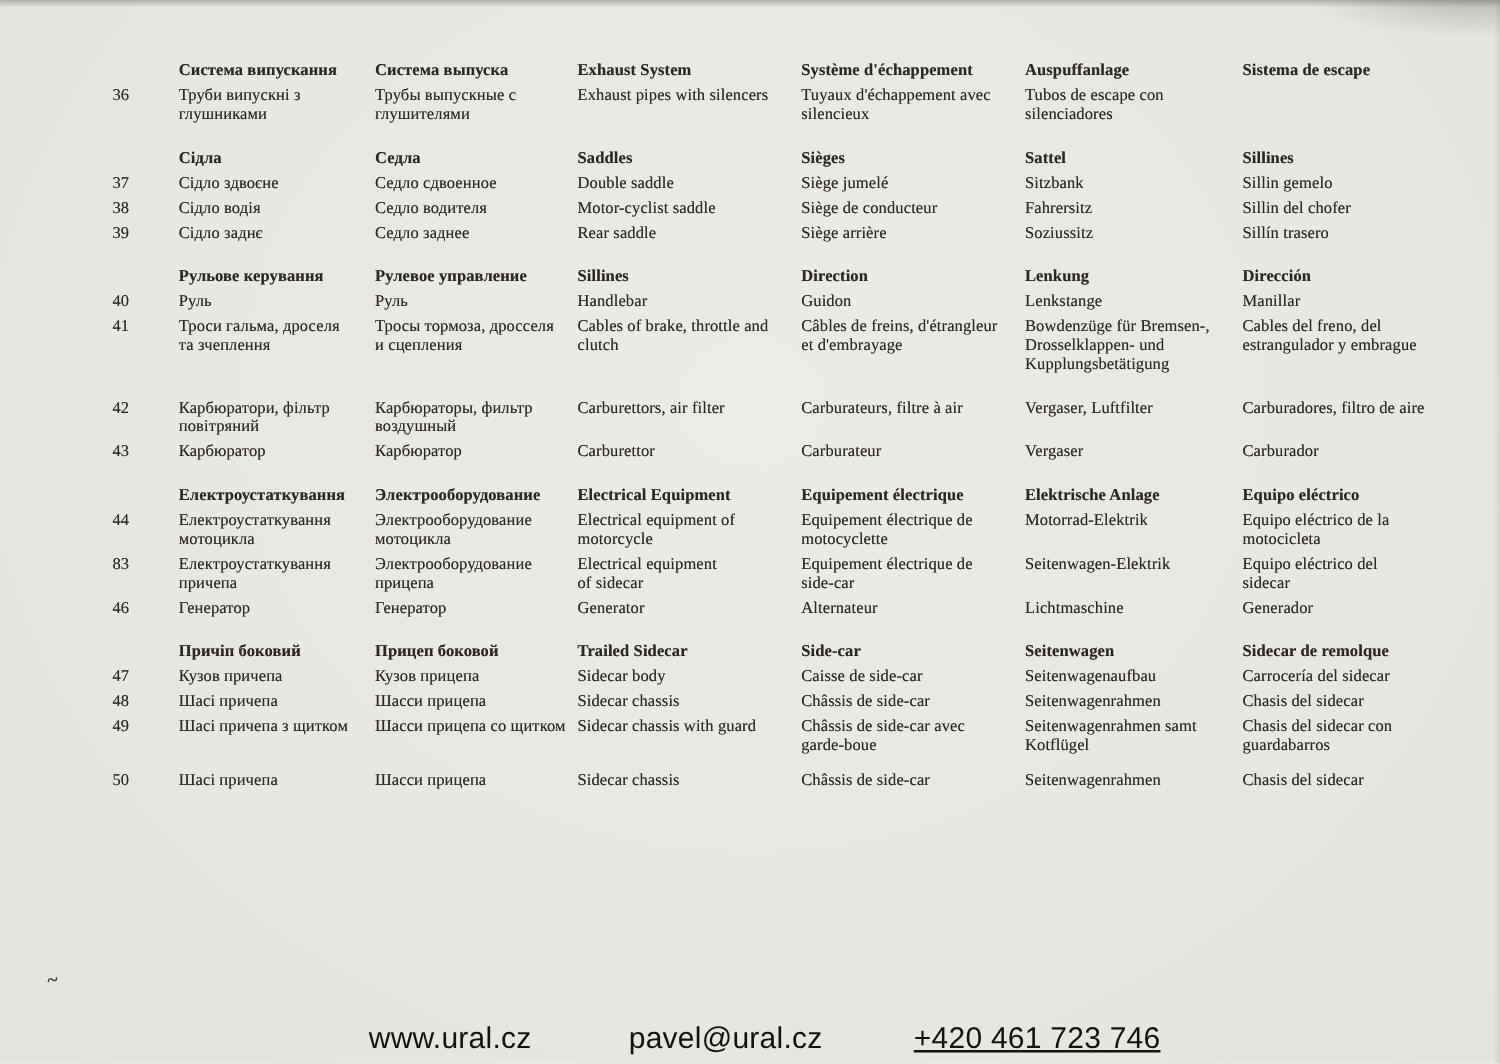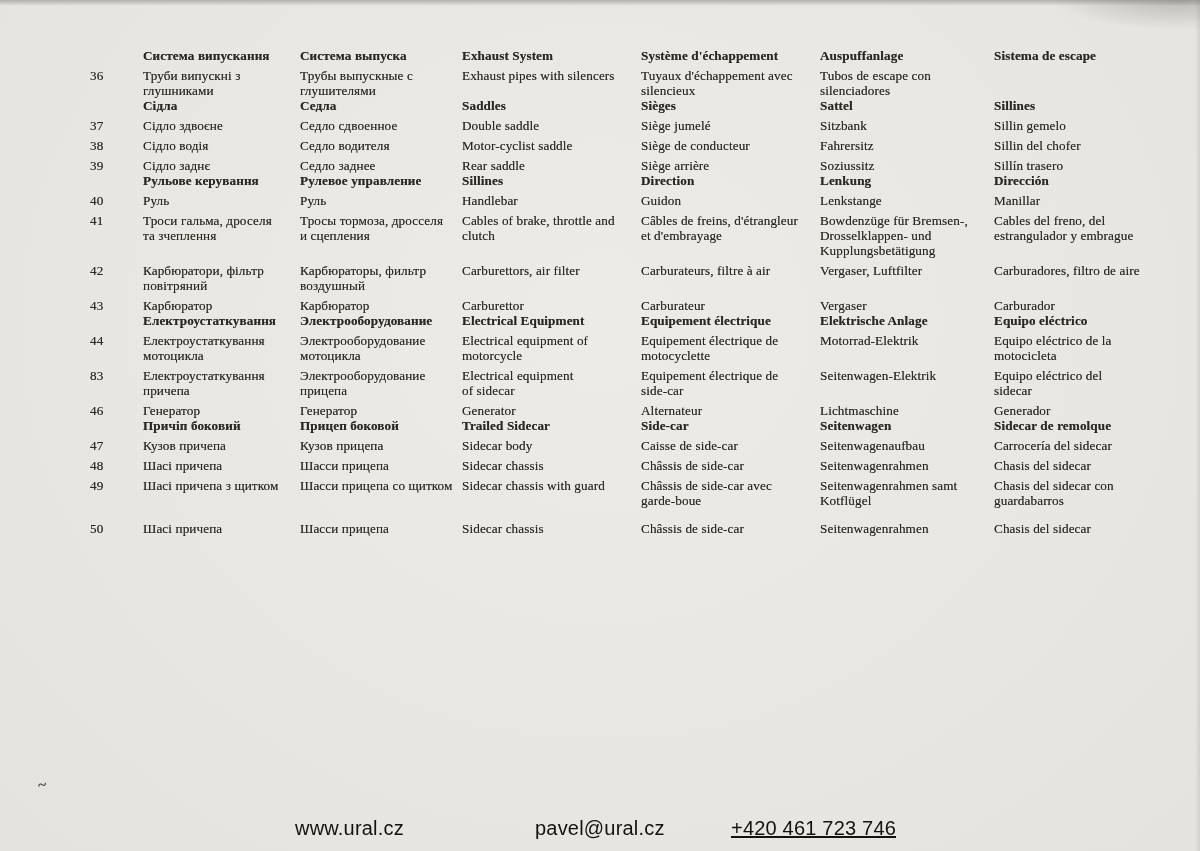--- a/index.html
+++ b/index.html
@@ -34,21 +34,21 @@
   .parts-table {
     position: absolute;
     left: 88px;
     top: 48px;
     width: 1072px;
     font-size: 13.2px;
     line-height: 15px;
     letter-spacing: 0.1px;
     text-shadow: 0 0 0.4px rgba(43,39,34,0.55);
   }
-  .section { margin-top: 0; }
+  .section { margin-top: 20px; }
   .section:first-child { margin-top: 0; }
   .grid-row {
     display: grid;
     grid-template-columns: 55px 157px 162px 179px 179px 174px 166px;
     align-items: start;
   }
   .grid-row.header { font-weight: 700; }
   .grid-row.row { margin-top: 5px; }
   .grid-row.row.gap { margin-top: 13px; }
   .cell { white-space: pre; padding-right: 6px; }
@@ -63,26 +63,26 @@
     font-weight: 700;
     color: #44423e;
     transform: rotate(-8deg);
   }
 
   
   .footer {
     position: absolute;
     left: 0; top: 817px; width: 100%; height: 34px;
     font-family: "Liberation Sans", sans-serif;
-    font-size: 20px;
+    font-size: 24px;
     color: #14120e;
     letter-spacing: 0.2px;
   }
   .footer .website { position: absolute; left: 295px; }
-  .footer .email   { position: absolute; left: 503px; margin-left: 32px; }
+  .footer .email   { position: absolute; left: 503px; }
   .footer .phone   { position: absolute; left: 731px; text-decoration: underline; }
 </style>
 </head>
 <body>
 
 <div class="page">
   <div class="edge-top"></div>
   <div class="corner-smudge"></div>
   <div class="edge-right"></div>
 

